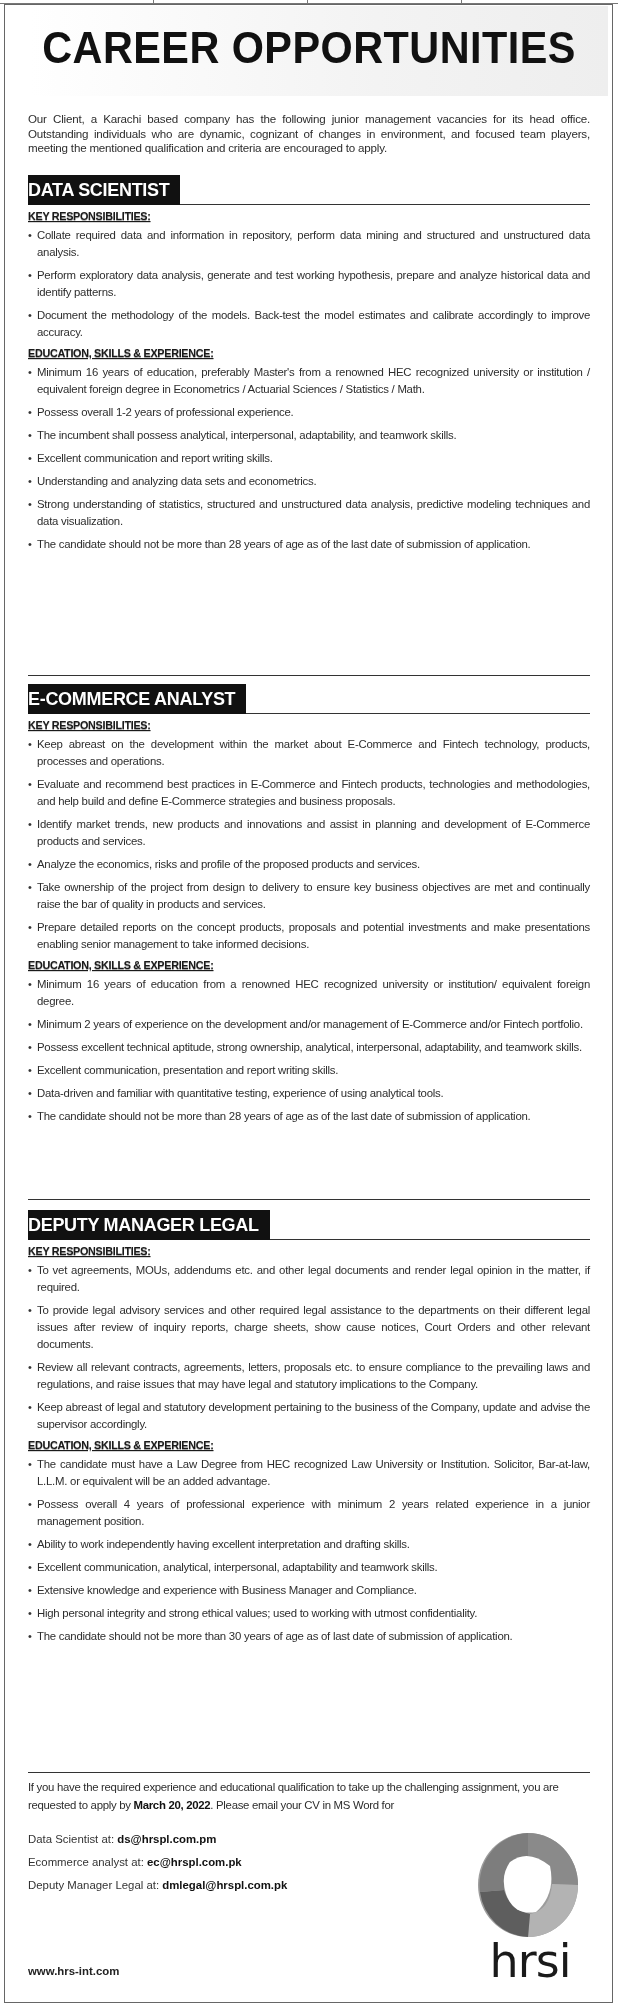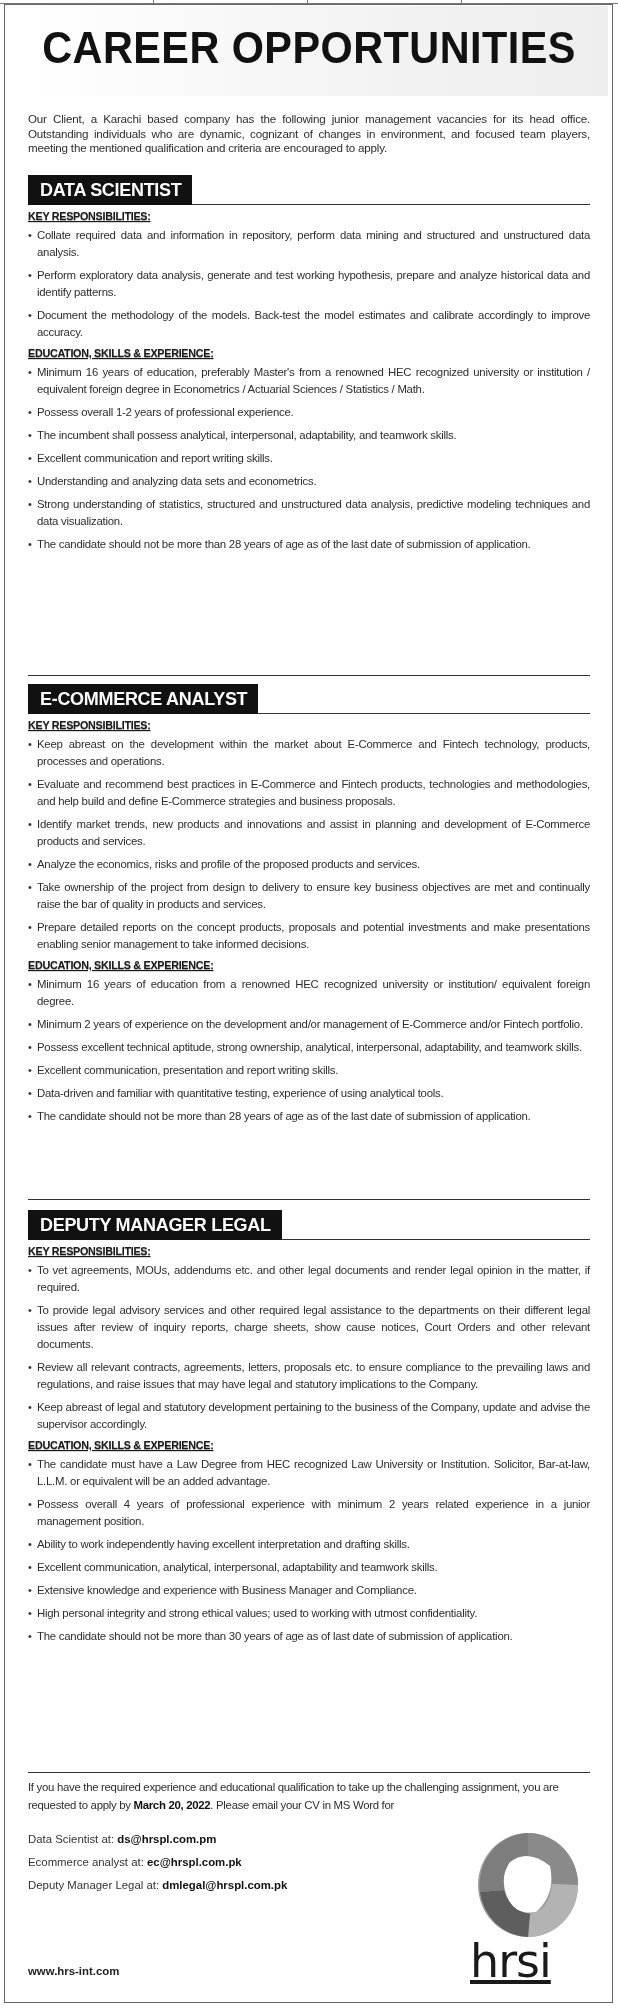--- a/index.html
+++ b/index.html
@@ -26,21 +26,21 @@
     .content { position: absolute; left: 28px; width: 562px; }
     .intro {
       top: 112px; font-size: 11.6px; line-height: 14.5px; text-align: justify;
       color: #2d2d2d; letter-spacing: -0.2px;
     }
 
     .job { position: absolute; left: 28px; width: 562px; }
     .job-header { position: relative; height: 30px; border-bottom: 1.6px solid #333; }
     .job-title {
       position: absolute; left: 0; top: 0; height: 30px; background: #111; color: #fff;
-      font-weight: bold; font-size: 18px; line-height: 30px; padding: 0 11px 0 12px;
+      font-weight: bold; font-size: 18px; line-height: 30px; padding: 0 11px 0 0;
       letter-spacing: -0.3px;
     }
     .section-heading {
       font-weight: bold; font-size: 10.8px; text-decoration: underline; color: #1a1a1a;
       margin-top: 5px; margin-bottom: 5px; letter-spacing: -0.3px; text-shadow: 0 0.5px 0 #aaa;
     }
     ul.bullets { list-style: none; }
     ul.bullets li {
       position: relative; padding-left: 9px; font-size: 11.4px; line-height: 17px;
       text-align: justify; margin-bottom: 6px; color: #2d2d2d; letter-spacing: -0.25px;
@@ -55,23 +55,23 @@
       font-size: 11.4px; line-height: 18px; color: #2d2d2d; letter-spacing: -0.3px;
     }
     .apply b { color: #111; }
     .contacts { position: absolute; left: 28px; top: 1837px; font-size: 11.4px; color: #333; }
     .contact-row { height: 23px; line-height: 23px; }
     .contact-row b { color: #111; }
     .website { position: absolute; left: 28px; top: 1965px; font-size: 11.4px; font-weight: bold; color: #222; }
 
     .logo { position: absolute; left: 470px; top: 1832px; width: 128px; height: 150px; }
     .logo-text {
-      position: absolute; left: 0; top: 106px; width: 120px; text-align: left;
+      position: absolute; left: 0; top: 106px; width: 120px; text-align: center;
       font-family: "DejaVu Sans", sans-serif; font-size: 46px; line-height: 46px;
-      color: #1a1a1a; letter-spacing: -1px; text-decoration: underline;
+      color: #1a1a1a; letter-spacing: -1px;
     }
   </style>
 </head>
 <body>
 
 <div class="top-rule"></div>
 <div class="top-tick" style="left:153px"></div>
 <div class="top-tick" style="left:307px"></div>
 <div class="top-tick" style="left:461px"></div>
 

